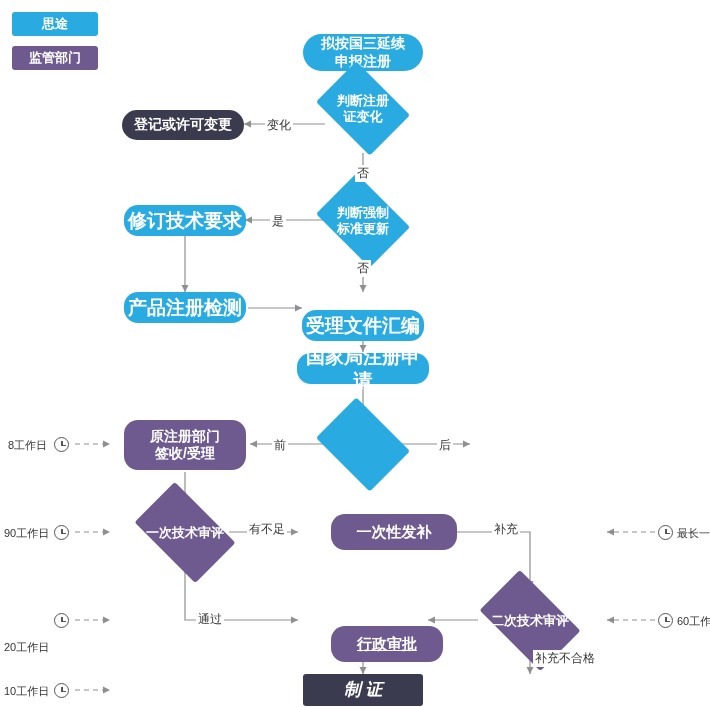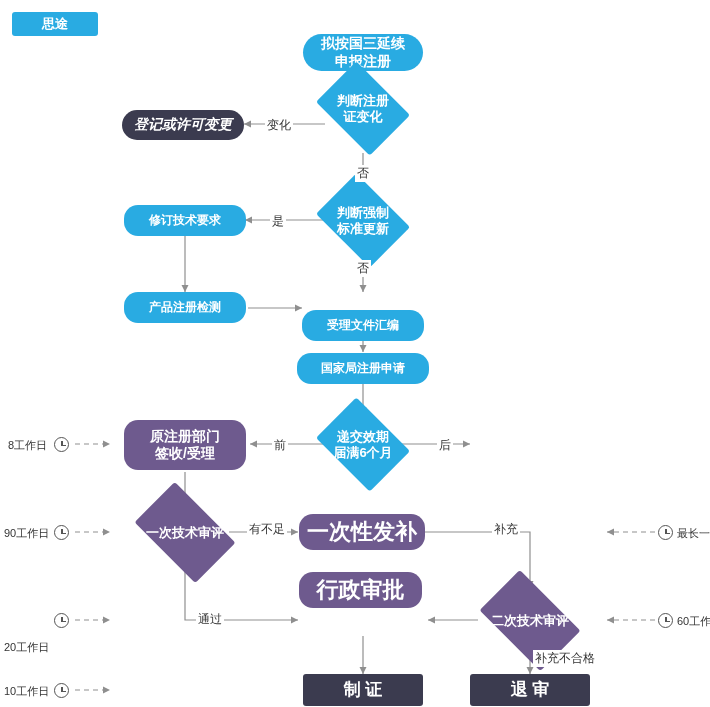--- a/index.html
+++ b/index.html
@@ -37,36 +37,35 @@
   
   .start{
     background:#29ABE2;
     border-radius:22px;
     font-size:14px;
   }
   
   .rect-blue{
     background:#29ABE2;
     border-radius:14px;
-    font-size:12px;
+    font-size:19px;
   }
   
   .pill-dark{
     background:#3B3B4F;
     border-radius:16px;
     font-size:14px;
-    font-style:italic;
   }
   
   .rect-purple{
     background:#6E5A8E;
     border-radius:14px;
     font-size:14px;
   }
-  .rect-purple.big{font-size:22px;}
+  .rect-purple.big{font-size:15px;margin-left:32px;}
   
   .rect-dark{
     background:#3B3B4F;
     border-radius:3px;
     font-size:17px;
   }
 
   
   .diamond{
     position:absolute;
@@ -174,20 +173,23 @@
       <path d="M75,620 L110,620" marker-end="url(#arrowd)"></path>
       <path d="M75,690 L110,690" marker-end="url(#arrowd)"></path>
       <path d="M655,532 L607,532" marker-end="url(#arrowd)"></path>
       <path d="M655,620 L607,620" marker-end="url(#arrowd)"></path>
     </g>
   </svg>
 
   <div class="legend-item" style="left:12px;top:12px;background:#29ABE2;">
     <span>思途</span>
   </div>
+  <div class="legend-item" style="left:12px;top:46px;background:#6E5A8E;">
+    <span>监管部门</span>
+  </div>
 
   <div class="node start" style="left:303px;top:22px;width:120px;height:37px;margin-top:12px;">拟按国三延续
 申报注册</div>
 
   <div class="diamond d-blue" style="left:325px;top:80px;width:76px;height:57px;">
     <div class="shape"></div>
     <div class="txt">判断注册
 证变化</div>
   </div>
 
@@ -202,45 +204,42 @@
   <div class="node rect-blue" style="left:124px;top:205px;width:122px;height:31px;">修订技术要求</div>
 
   <div class="node rect-blue" style="left:124px;top:292px;width:122px;height:31px;">产品注册检测</div>
 
   <div class="node rect-blue" style="left:302px;top:292px;width:122px;height:31px;margin-top:18px;">受理文件汇编</div>
 
   <div class="node rect-blue" style="left:297px;top:353px;width:132px;height:31px;">国家局注册申请</div>
 
   <div class="diamond d-blue" style="left:325px;top:416px;width:76px;height:57px;">
     <div class="shape"></div>
-    <div class="txt">递交效期
-届满6个月</div>
   </div>
 
   <div class="node rect-purple" style="left:124px;top:420px;width:122px;height:50px;">原注册部门
 签收/受理</div>
 
 
   <div class="diamond d-purple" style="left:142px;top:504px;width:86px;height:57px;">
     <div class="shape"></div>
     <div class="txt">一次技术审评</div>
   </div>
 
   <div class="node rect-purple big" style="left:299px;top:514px;width:126px;height:36px;">一次性发补</div>
 
   <div class="diamond d-purple" style="left:487px;top:592px;width:86px;height:57px;">
     <div class="shape"></div>
     <div class="txt">二次技术审评</div>
   </div>
 
-  <div class="node rect-purple big" style="left:299px;top:572px;width:123px;height:36px;">行政审批</div>
-
-  <div class="node rect-dark" style="left:303px;top:674px;width:120px;height:32px;">制 证</div>
-
-  <div class="node rect-dark" style="left:470px;top:674px;width:120px;height:32px;">退 审</div>
+  <div class="node rect-purple big" style="left:299px;top:626px;width:112px;height:36px;text-decoration:underline;">行政审批</div>
+
+  <div class="node rect-dark" style="left:303px;top:674px;width:120px;height:32px;font-style:italic;">制 证</div>
+
 
   <div class="elabel" style="left:265px;top:117px;">变化</div>
   <div class="elabel" style="left:355px;top:165px;">否</div>
   <div class="elabel" style="left:270px;top:213px;">是</div>
   <div class="elabel" style="left:355px;top:260px;">否</div>
   <div class="elabel" style="left:272px;top:437px;">前</div>
   <div class="elabel" style="left:437px;top:437px;">后</div>
   <div class="elabel" style="left:247px;top:521px;">有不足</div>
   <div class="elabel" style="left:492px;top:521px;">补充</div>
   <div class="elabel" style="left:196px;top:611px;">通过</div>

